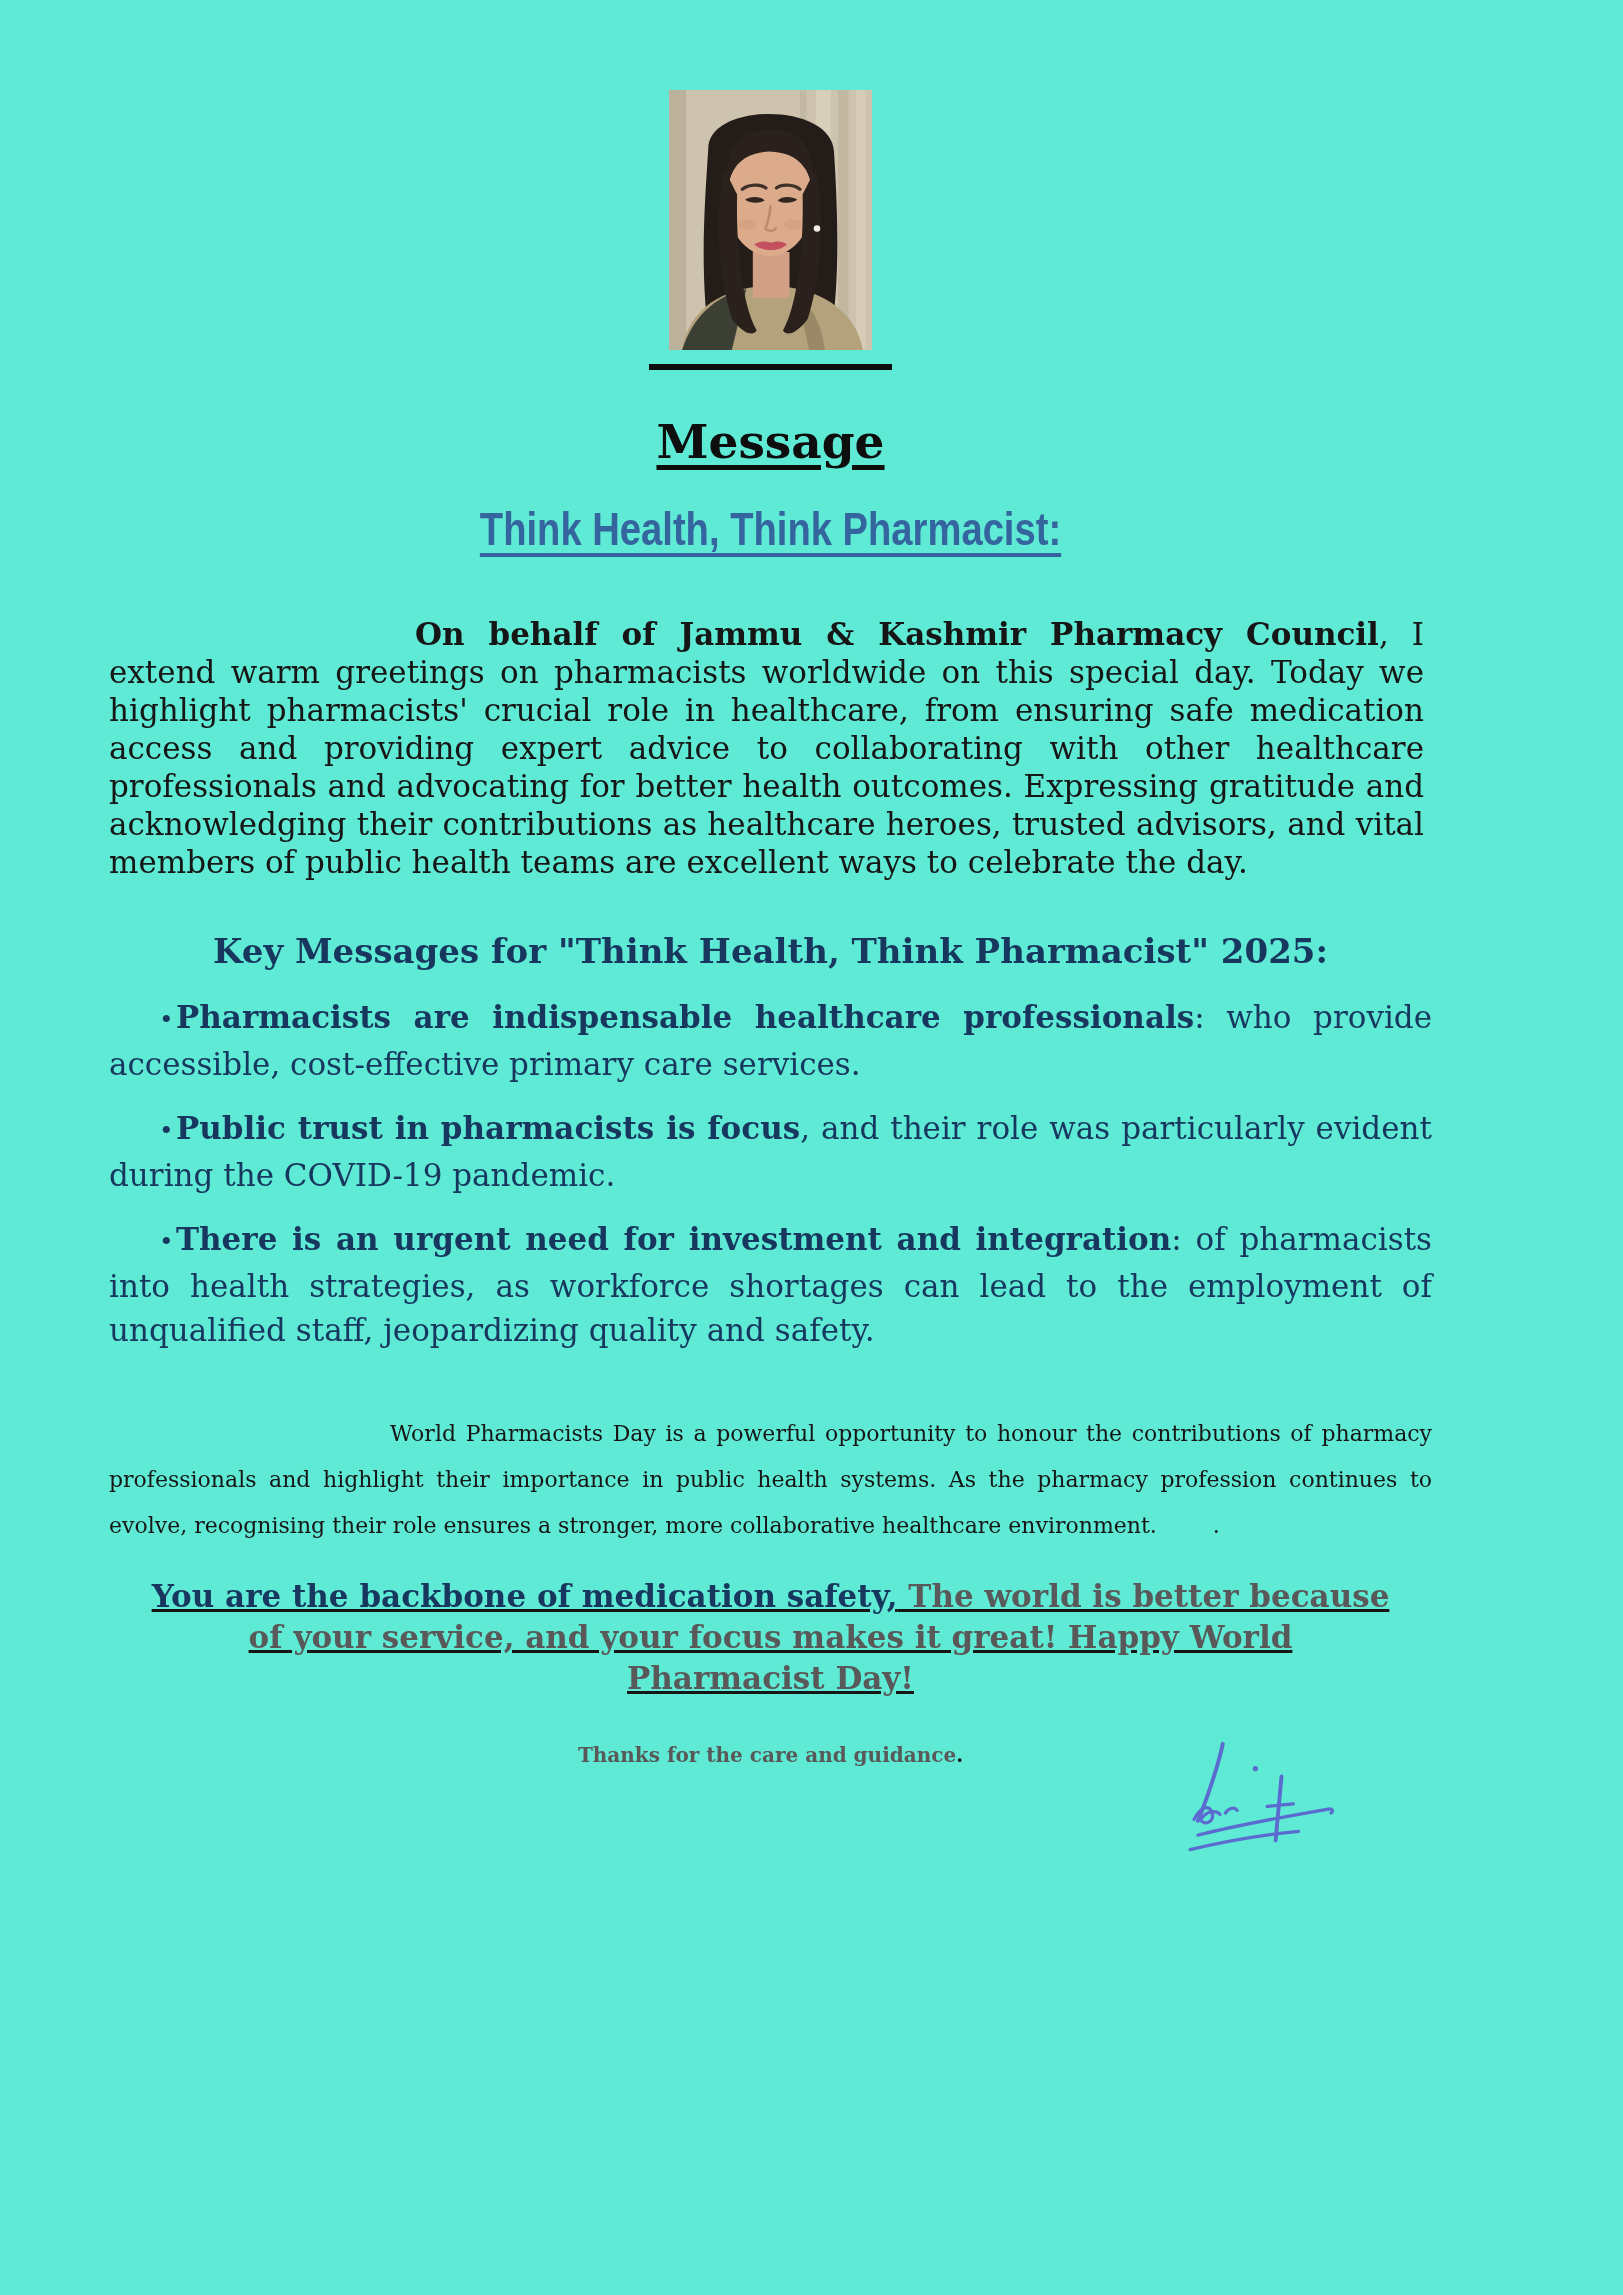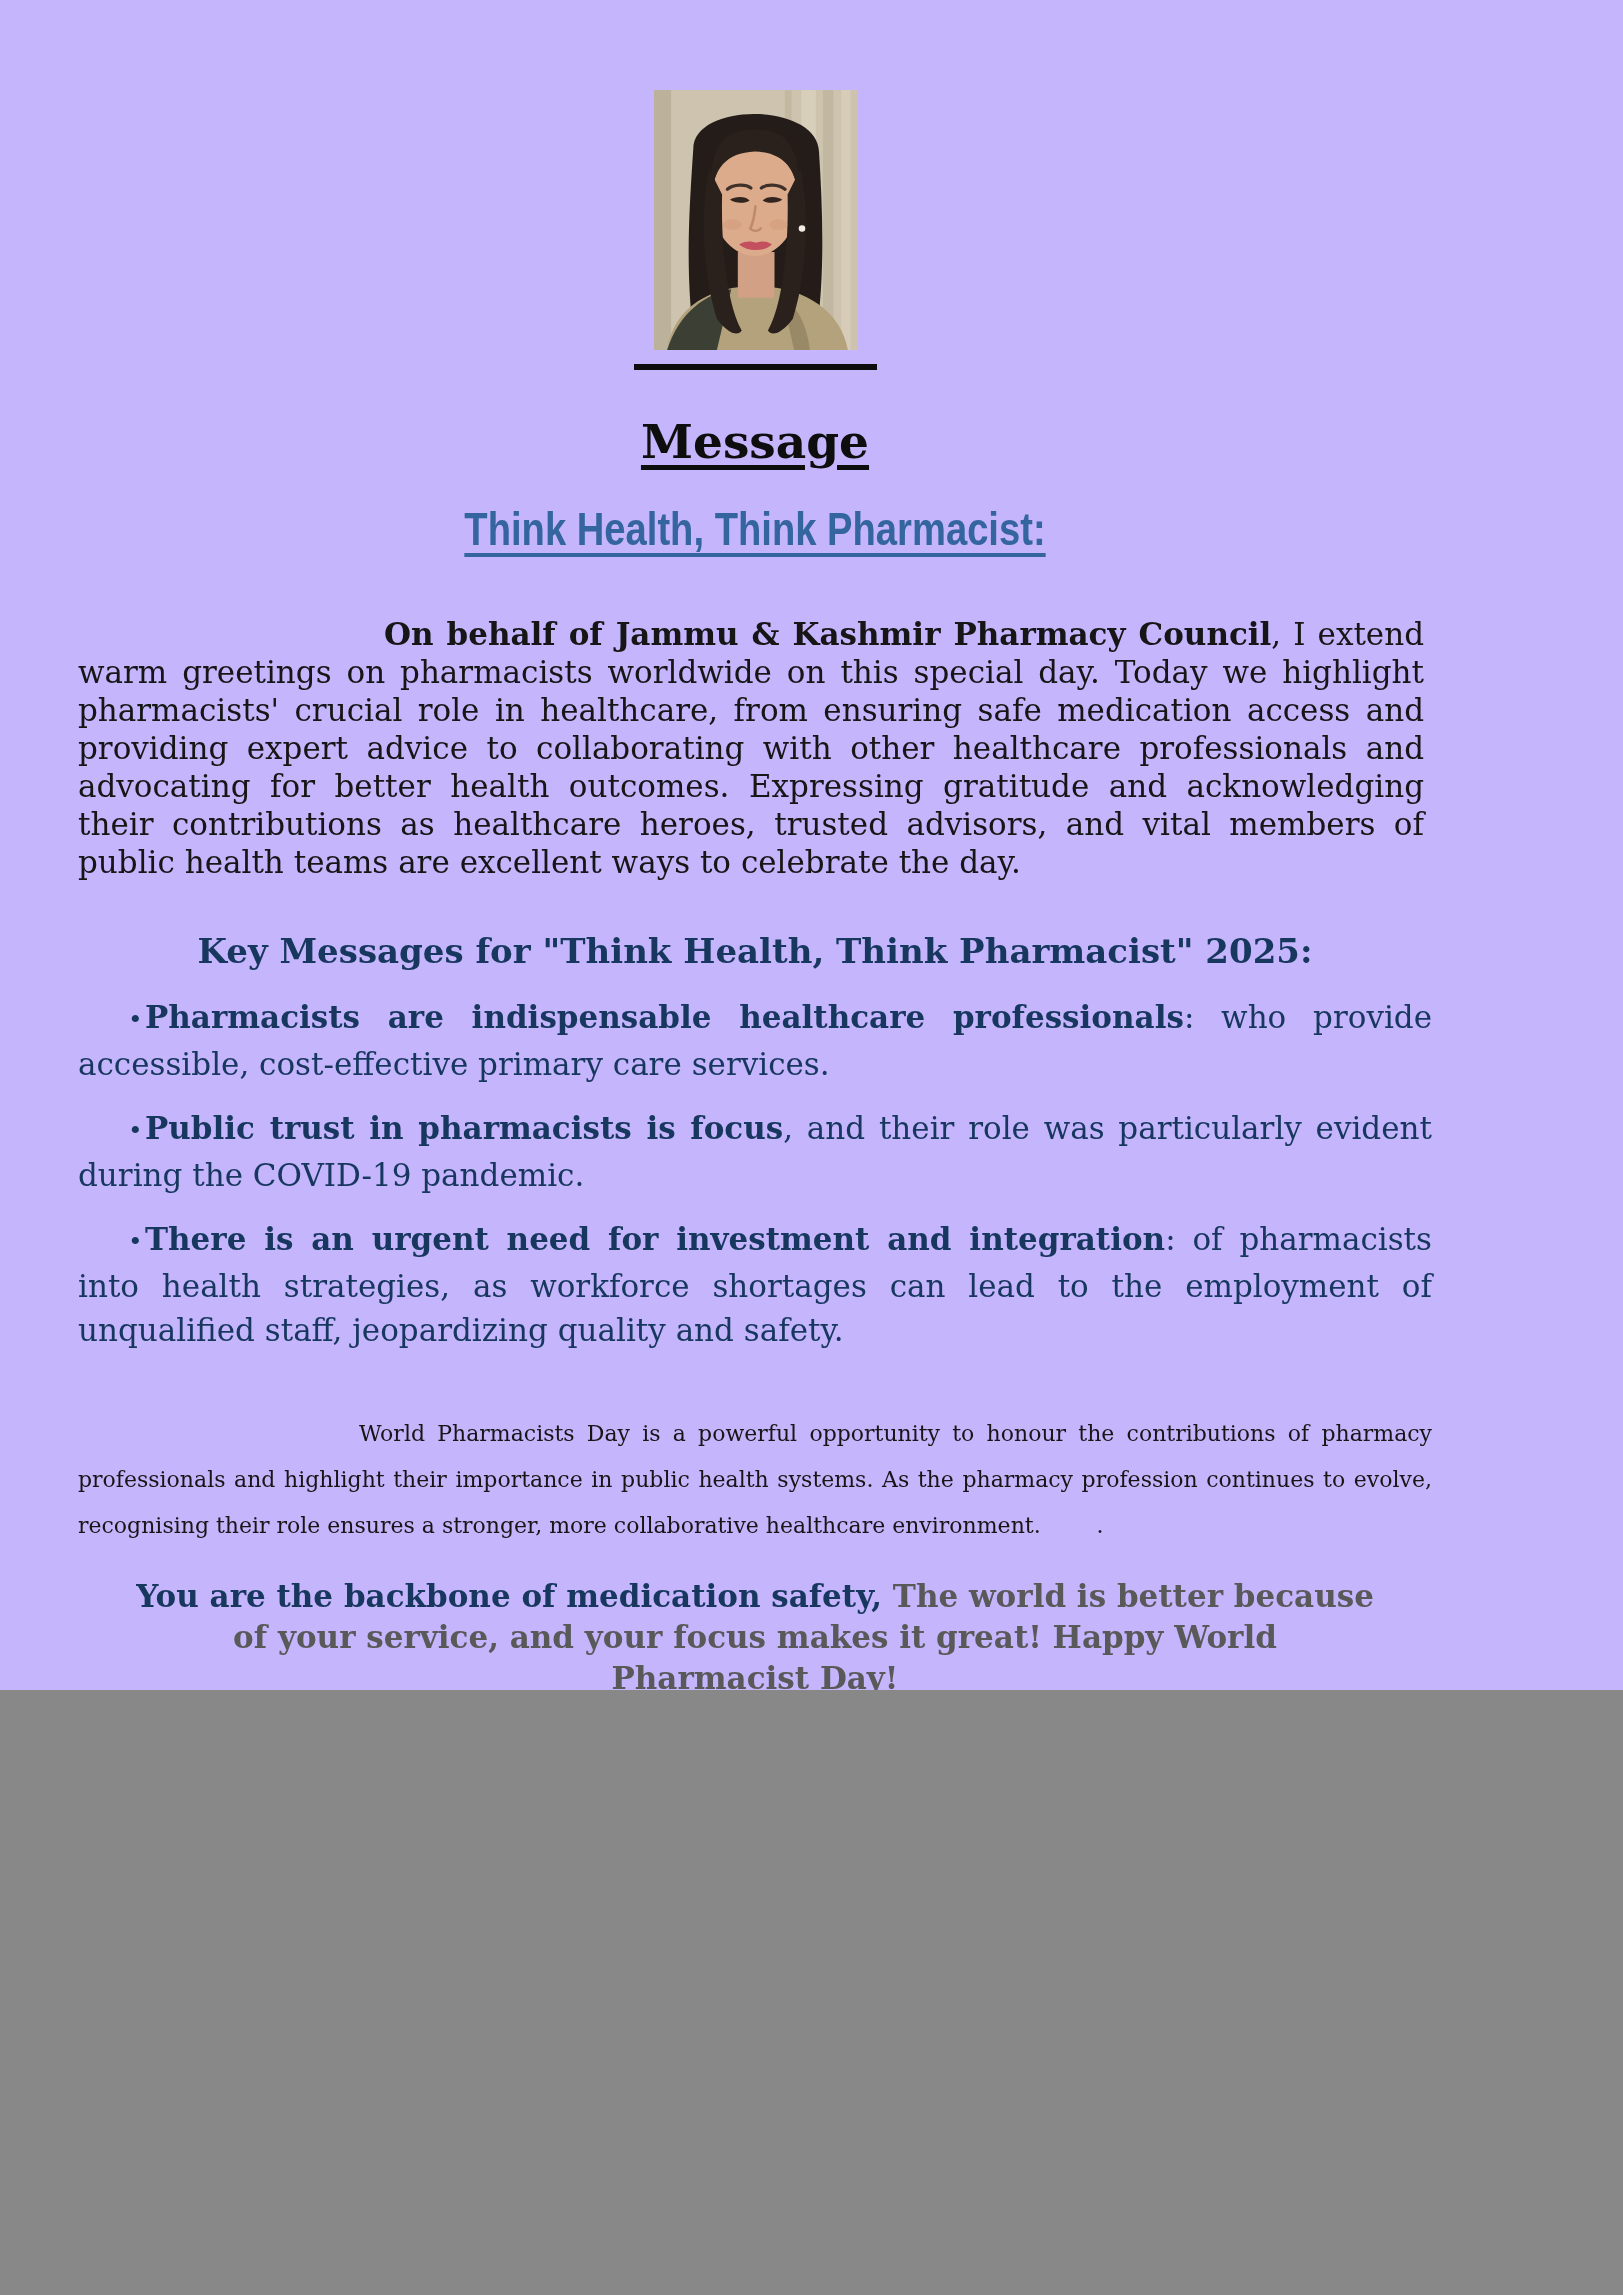--- a/index.html
+++ b/index.html
@@ -1,21 +1,21 @@
 <!DOCTYPE html>
 <html style="font-size:10.5px"><head>
 <meta charset="utf-8">
 <style>
   html,body{margin:0;padding:0;background:#888;}
   .page{
     position:relative;
-    width:1623px;height:1690px;
-    background:#c4b5fd;
+    width:1623px;height:2295px;
+    background:#5eead4;
     box-sizing:border-box;
-    padding:90px 191px 0 78px;
+    padding:90px 191px 0 109px;
     font-family:"DejaVu Serif","Liberation Serif",serif;
     color:#161616;
     overflow:hidden;
   }
   
   .photo-wrap{width:203px;height:260px;margin:0 auto;overflow:hidden;}
   .photo-wrap svg{display:block;width:100%;height:100%;}
   .photo-rule{width:243px;height:5.9px;background:#0d0d0d;margin:13.7px auto 0 auto;}
   
   h1.title{
@@ -50,20 +50,21 @@
   .dot{display:inline-block;width:42px;font-size:0.8em;}
   p.outro{
     margin:59px 0 0 0;
     font-size:22px;line-height:46px;
     text-align:justify;text-indent:281px;
   }
   p.farewell{
     margin:27.5px auto 0 auto;max-width:1243px;
     font-size:31px;line-height:41px;font-weight:bold;
     text-align:center;
+    text-decoration:underline;
   }
   p.thanks{
     margin:37px 0 0 0;text-align:center;
     font-size:20px;line-height:38px;font-weight:bold;
   }
   .navy{color:#17375e;}
   .gray{color:#595959;}
   .dark{color:#1a1a1a;}
   
   .sig{

